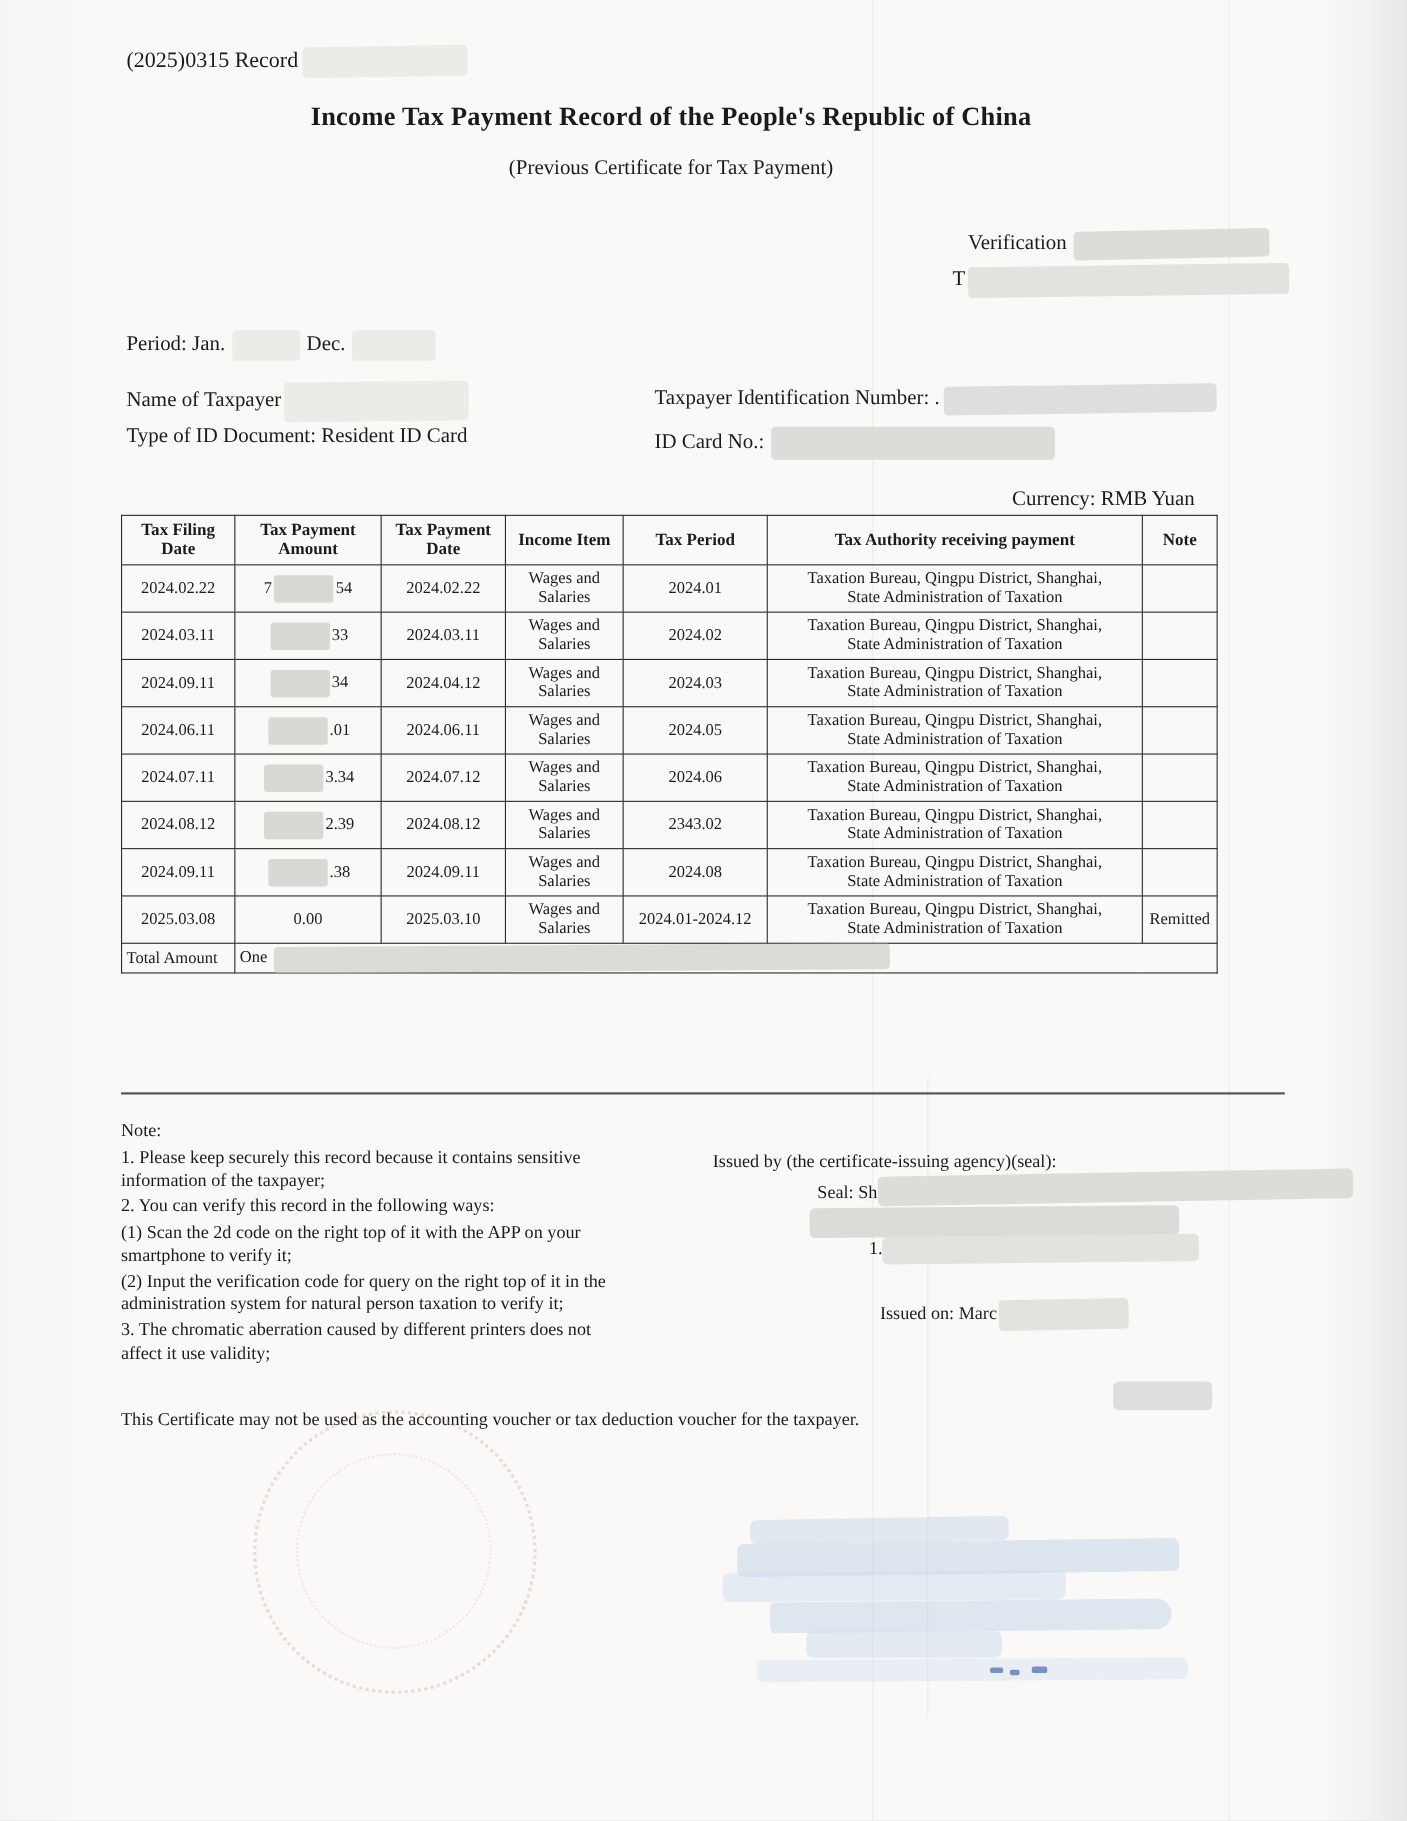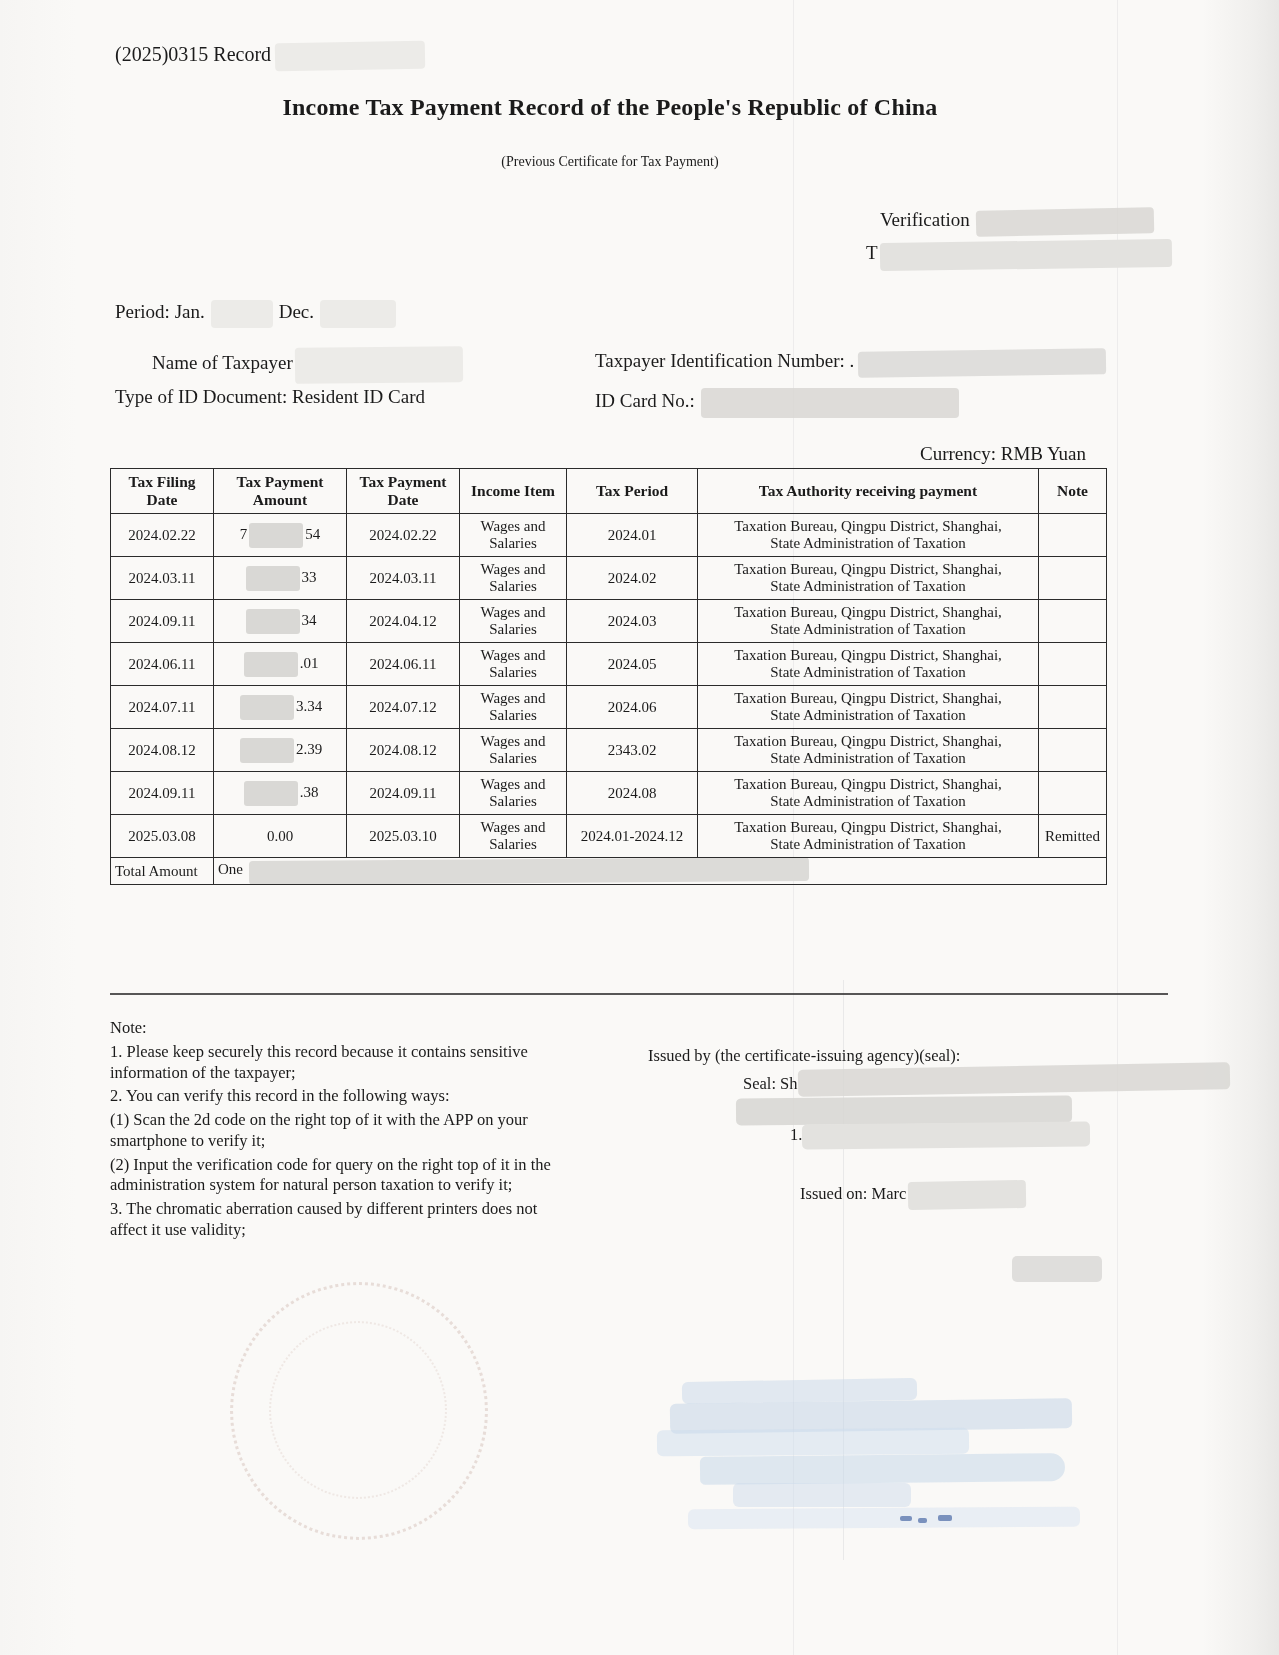--- a/index.html
+++ b/index.html
@@ -11,25 +11,25 @@
     font-family:"Liberation Serif","DejaVu Serif",serif;
     color:#1b1b1b;
     overflow:hidden;
   }
   .abs{position:absolute;}
   .crease{position:absolute;top:0;width:1px;height:100%;background:rgba(90,95,120,0.08);}
   .crease2{position:absolute;width:1px;background:rgba(90,95,120,0.10);}
 
   .record-line{left:115px;top:42px;font-size:20px;white-space:nowrap;}
   .title{left:0;top:94px;width:1220px;text-align:center;font-size:24px;font-weight:bold;letter-spacing:0.2px;}
-  .subtitle{left:0;top:154px;width:1220px;text-align:center;font-size:14px;}
+  .subtitle{left:0;top:142px;width:1220px;text-align:center;font-size:19px;}
   .verif{left:880px;top:209px;font-size:19px;white-space:nowrap;}
   .verif2{left:866px;top:241px;font-size:19px;white-space:nowrap;}
   .period{left:115px;top:300px;font-size:19px;white-space:nowrap;}
-  .name-line{left:115px;top:347px;font-size:19px;white-space:nowrap;margin-left:37px;}
+  .name-line{left:115px;top:347px;font-size:19px;white-space:nowrap;}
   .tin-line{left:595px;top:350px;font-size:19px;white-space:nowrap;}
   .idtype-line{left:115px;top:386px;font-size:19px;white-space:nowrap;}
   .idno-line{left:595px;top:388px;font-size:19px;white-space:nowrap;}
   .currency{left:920px;top:443px;font-size:19px;white-space:nowrap;}
 
   
   .blob{display:inline-block;vertical-align:middle;border-radius:4px;}
   .blob-white{background:#ecebe8;}
   .blob-gray{background:#d8d7d4;}
   .blob-lightgray{background:#e3e2df;}
@@ -238,20 +238,21 @@
   </div>
 
   <div class="abs issued-by">Issued by (the certificate-issuing agency)(seal):</div>
   <div class="abs seal-line">Seal: Sh</div>
   <div class="abs abs-blob blob-gray" style="left:798px;top:1066px;width:432px;height:27px;transform:rotate(-1deg);opacity:0.85;"></div>
   <div class="abs abs-blob blob-gray" style="left:736px;top:1097px;width:336px;height:27px;transform:rotate(-0.5deg);opacity:0.9;"></div>
   <div class="abs line3">1.</div>
   <div class="abs abs-blob blob-lightgray" style="left:802px;top:1123px;width:288px;height:25px;transform:rotate(-0.6deg);"></div>
   <div class="abs issued-on"><span>Issued on: Marc</span><span class="blob blob-lightgray" style="width:118px;height:28px;margin-left:2px;transform:rotate(-1deg);"></span></div>
 
+  <div class="abs footer-line">This Certificate may not be used as the accounting voucher or tax deduction voucher for the taxpayer.</div>
   <div class="abs abs-blob blob-gray" style="left:1012px;top:1256px;width:90px;height:26px;opacity:0.8;"></div>
 
   <div class="abs stamp">
       <div class="stamp-inner"></div>
     </div>
 
   <div class="blue-blob" style="left:682px;top:1380px;width:235px;height:22px;background:rgba(200,216,234,0.50);transform:rotate(-1deg);"></div>
   <div class="blue-blob" style="left:670px;top:1401px;width:402px;height:30px;background:rgba(196,213,231,0.55);transform:rotate(-0.8deg);"></div>
   <div class="blue-blob" style="left:657px;top:1429px;width:312px;height:26px;background:rgba(206,221,237,0.50);transform:rotate(-0.5deg);"></div>
   <div class="blue-blob" style="left:700px;top:1455px;width:365px;height:28px;background:rgba(199,216,233,0.55);border-radius:6px 16px 16px 6px;transform:rotate(-0.6deg);"></div>

